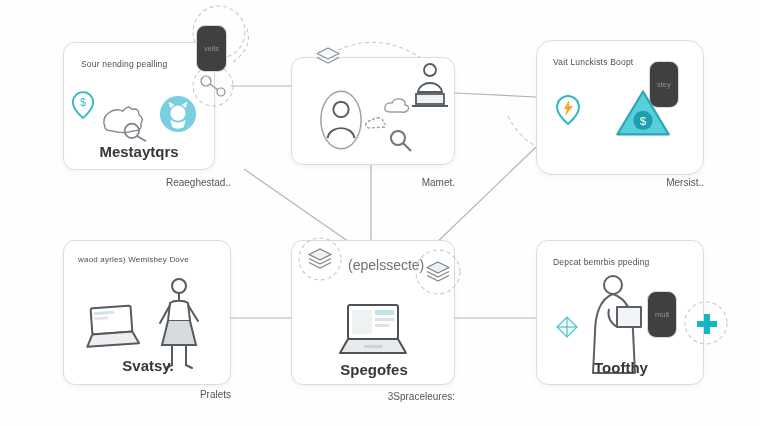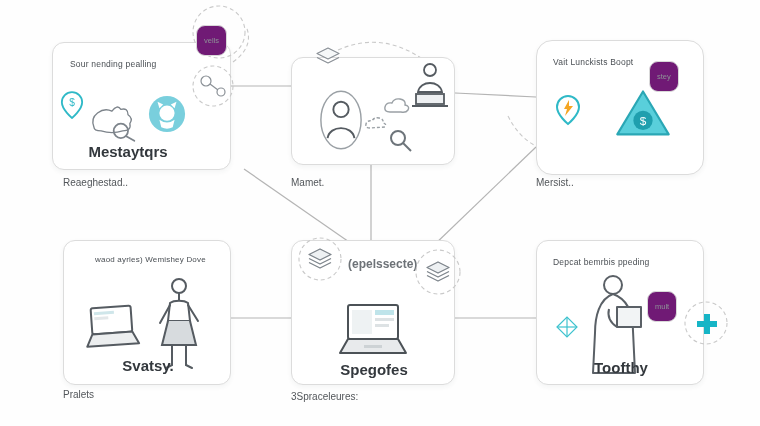--- a/index.html
+++ b/index.html
@@ -4,24 +4,24 @@
 <style>
   * { margin:0; padding:0; box-sizing:border-box; }
   html,body { background:#ffffff; font-family:"Liberation Sans", sans-serif; }
   .stage { position:relative; width:760px; height:426px; background:#fefefe; overflow:hidden; }
   .layer { position:absolute; left:0; top:0; }
   .z0 { z-index:0; } .z2 { z-index:2; } .z3 { z-index:3; }
   .card { position:absolute; background:#ffffff; border:1px solid #dcdcdc; border-radius:12px;
           box-shadow:0 2px 5px rgba(40,50,60,.05); z-index:1; }
   .card-title { position:absolute; font-size:8.5px; color:#4a4f54; letter-spacing:.2px; line-height:1.25; }
   .card-label { position:absolute; font-size:15px; font-weight:bold; color:#33383d; text-align:center; }
-  .caption { position:absolute; font-size:10px; color:#52565a; text-align:left; z-index:1; }
+  .caption { position:absolute; font-size:10px; color:#52565a; text-align:right; z-index:1; }
   .pill { position:absolute; font-size:7.5px; color:#8d9297; border:1px solid #d9d9d9; border-radius:9px;
-          padding:10px 7px; background:#701a75; white-space:nowrap; }
-  .note { position:absolute; font-size:12px; color:#6d7277;font-weight:bold; }
+          padding:18px 7px; background:#404040; white-space:nowrap; }
+  .note { position:absolute; font-size:14px; color:#6d7277; }
   .icon { position:absolute; }
 </style>
 </head>
 <body>
 
 <div class="stage">
 
   <svg class="layer z0" width="760" height="426">
     <g stroke="#b4b4b4" stroke-width="1.2" fill="none">
       <line x1="231" y1="86" x2="291" y2="86"></line>
@@ -32,21 +32,21 @@
       <line x1="231" y1="318" x2="291" y2="318"></line>
       <line x1="455" y1="318" x2="536" y2="318"></line>
     </g>
     <g stroke="#c9c9c9" stroke-width="1.1" fill="none" stroke-dasharray="4 3">
       <path d="M233 62 C 247 52 252 40 246 26"></path>
       <path d="M508 116 C 515 130 524 140 536 146"></path>
       <path d="M338 50 C 370 36 398 42 424 60"></path>
     </g>
   </svg>
 
-  <div class="card" style="left:52px; top:42px; width:179px; height:128px;">
+  <div class="card" style="left:63px; top:42px; width:152px; height:128px;">
     <div class="card-title" style="left:17px; top:16px; width:135px;">Sour nending pealling</div>
     <svg class="icon" style="left:7px; top:46px;" width="24" height="32" viewBox="0 0 26 32">
       <path d="M13 2 C6.9 2 2 6.9 2 13 c0 8 11 17 11 17 s11-9 11-17 C24 6.9 19.1 2 13 2 Z" fill="none" stroke="#2fb9c7" stroke-width="2"></path>
       <text x="13" y="17" font-size="11" fill="#2fb9c7" text-anchor="middle">$</text>
     </svg>
     <svg class="icon" style="left:32px; top:56px;" width="52" height="44" viewBox="0 0 58 46">
       <g fill="none" stroke="#7d848b" stroke-width="1.5" stroke-linecap="round">
         <path d="M10 30 q-4 -10 4 -16 q8 -6 16 -2 q6 -8 10 -2 q8 -2 8 6 q6 4 2 10 q2 8 -8 8 q-12 4 -24 0 q-8 0 -8 -4 Z"></path>
         <circle cx="40" cy="34" r="8" stroke-width="2"></circle>
         <line x1="46" y1="40" x2="55" y2="45" stroke-width="2"></line>
@@ -101,21 +101,21 @@
     </svg>
     <svg class="icon" style="left:76px; top:46px;" width="60" height="54" viewBox="0 0 56 50">
       <path d="M28 4 L52 44 L4 44 Z" fill="#59cfdb" stroke="#2aa7b5" stroke-width="2" stroke-linejoin="round"></path>
       <circle cx="28" cy="31" r="9" fill="#1f9fae"></circle>
       <text x="28" y="35" font-size="11" fill="#ffffff" text-anchor="middle">$</text>
     </svg>
   </div>
   <div class="caption" style="left:536px; top:177px; width:168px;">Mersist..</div>
 
   <div class="card" style="left:63px; top:240px; width:168px; height:145px;">
-    <div class="card-title" style="left:14px; top:14px; width:145px; font-size:8px;margin-left:17px;">waod ayrles) Wemishey Dove</div>
+    <div class="card-title" style="left:14px; top:14px; width:145px; font-size:8px;">waod ayrles) Wemishey Dove</div>
     <svg class="icon" style="left:16px; top:62px;" width="64" height="50" viewBox="0 0 64 50">
       <g stroke="#555b61" stroke-width="2" fill="#ffffff" stroke-linejoin="round" transform="rotate(-4 32 25)">
         <rect x="12" y="4" width="40" height="26" rx="2"></rect>
         <rect x="15" y="8" width="20" height="3" fill="#cfe6ea" stroke="none"></rect>
         <rect x="15" y="13" width="14" height="3" fill="#e3e7e9" stroke="none"></rect>
         <path d="M6 42 L12 30 H52 L58 42 Z" fill="#eceeef"></path>
       </g>
     </svg>
     <svg class="icon" style="left:88px; top:36px;" width="54" height="96" viewBox="0 0 54 96">
       <g stroke="#555b61" stroke-width="2" fill="none" stroke-linecap="round">

